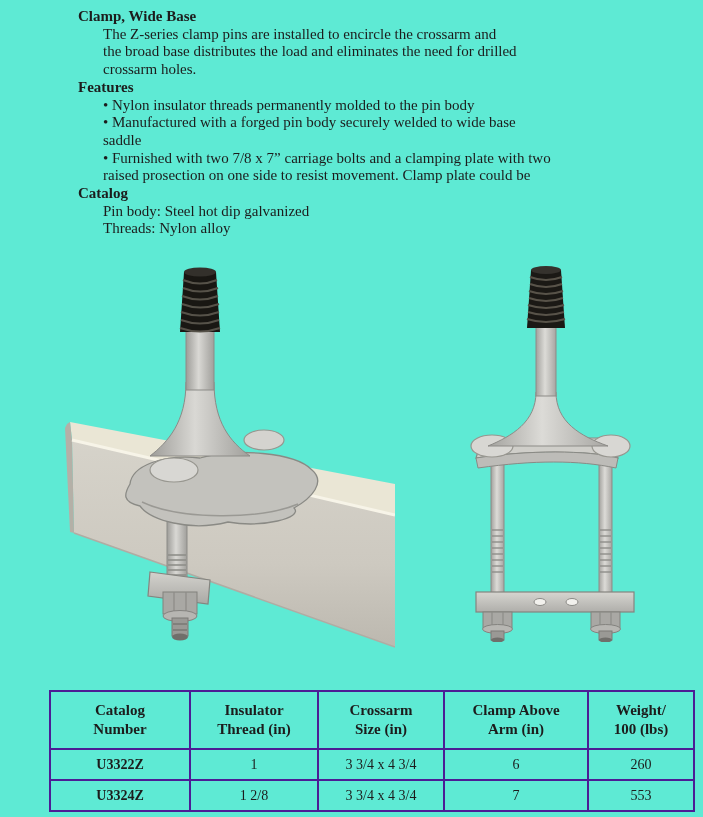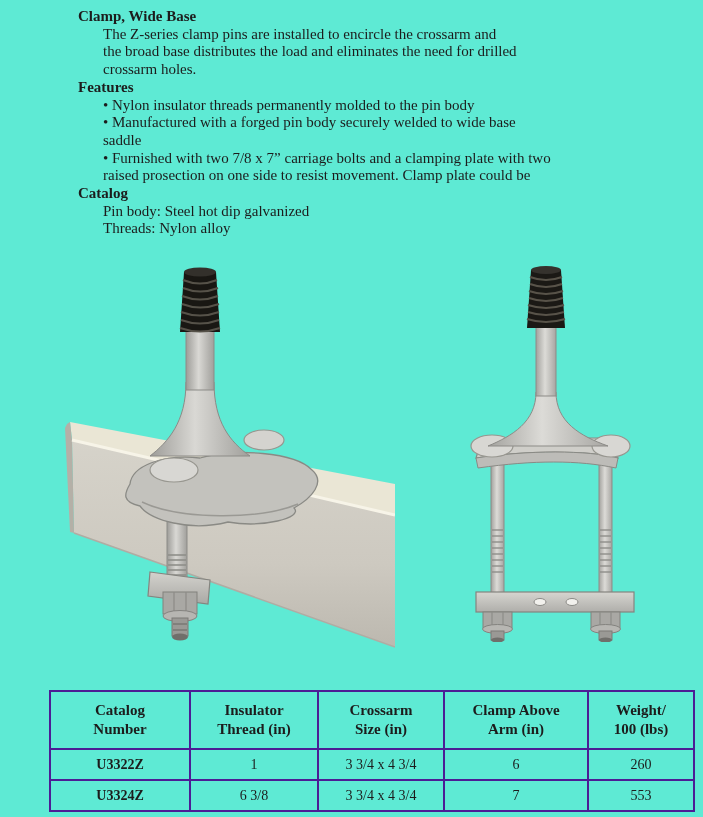--- a/index.html
+++ b/index.html
@@ -254,21 +254,21 @@
     <tbody>
       <tr>
         <td class="cat">U3322Z</td>
         <td>1</td>
         <td>3 3/4 x 4 3/4</td>
         <td>6</td>
         <td>260</td>
       </tr>
       <tr>
         <td class="cat">U3324Z</td>
-        <td>6 3/8</td>
+        <td>1 2/8</td>
         <td>3 3/4 x 4 3/4</td>
         <td>7</td>
         <td>553</td>
       </tr>
     </tbody>
   </table>
 
 </div>
 
 </body></html>

